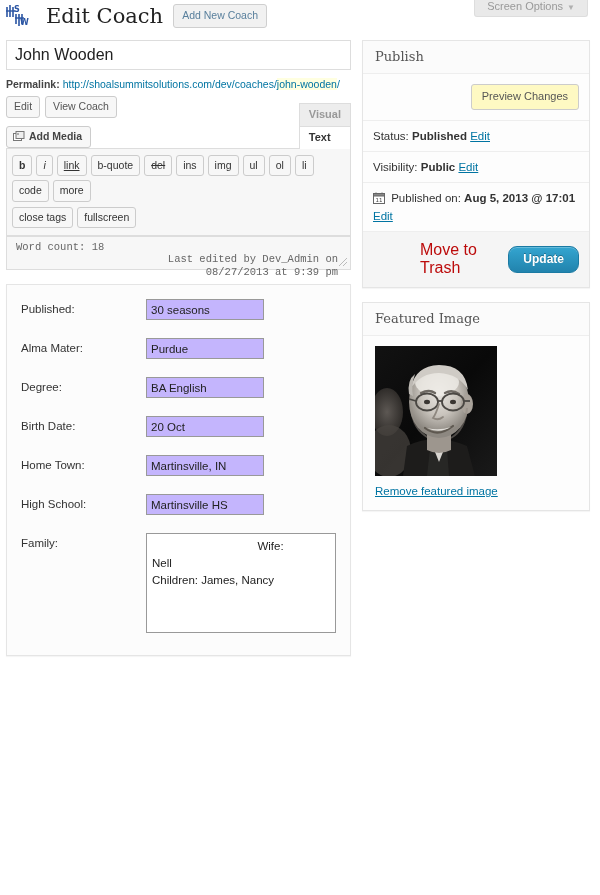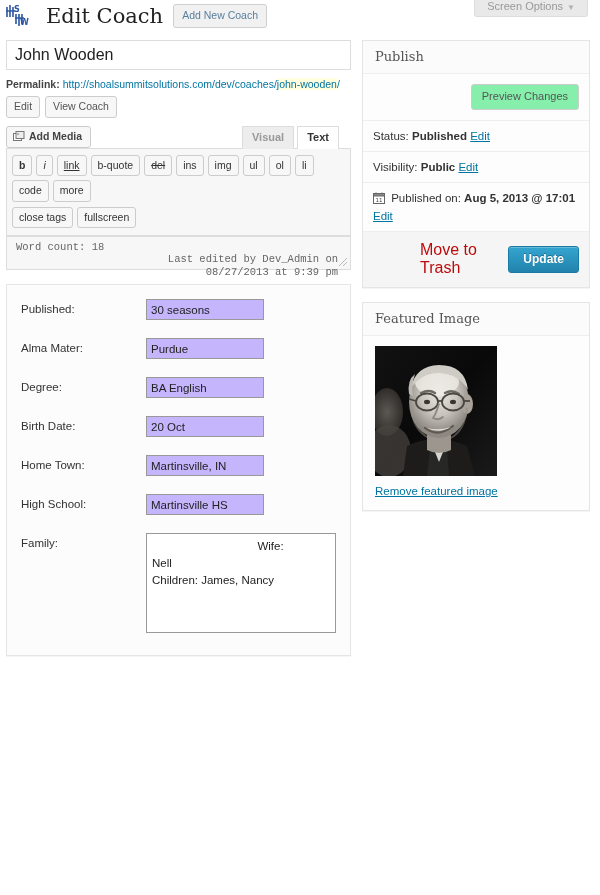--- a/index.html
+++ b/index.html
@@ -106,21 +106,21 @@
     display: inline-flex; align-items: center; gap: 4px;
     font-size: 10.5px; line-height: 1;
     padding: 4px 8px 5px 6px;
     background: #f7f7f7;
     border: 1px solid #ccc;
     border-radius: 3px;
     color: #444;
     cursor: pointer;
   }
   .media-icon { width: 12px; height: 11px; display: block; }
-  .editor-tabs { position: absolute; right: 12px; bottom: -1px; display: flex; }
+  .editor-tabs { position: absolute; right: 0; bottom: -1px; display: flex; flex-direction: column; }
   .ed-tab {
     font-size: 11px; line-height: 1;
     padding: 5px 9px 6px;
     border: 1px solid #ddd;
     background: #ededed;
     color: #999;
     margin-left: 3px;
     border-bottom: none;
     cursor: pointer;
   }
@@ -252,21 +252,21 @@
   .publish-inner { background: #fdfdfd; padding: 0; }
   .pub-row-top {
     padding: 10px 10px 10px 10px;
     text-align: right;
     border-bottom: 1px solid #eee;
   }
   .preview-btn {
     display: inline-block;
     font-size: 11px; line-height: 1;
     padding: 6px 10px 7px;
-    background: #86efac;
+    background: #fef9c3;
     border: 1px solid #ccc;
     border-radius: 3px;
     color: #555;
     cursor: pointer;
   }
   .pub-line {
     padding: 7px 10px;
     font-size: 11.5px;
     color: #333;
     border-bottom: 1px solid #eee;
@@ -283,21 +283,21 @@
   .trash-link {
     color: #bc0b0b; 
     font-size: 16px; cursor: pointer; padding-left: 47px;
   }
   .update-btn {
     font-size: 12px; font-weight: bold;
     color: #fff;
     padding: 6px 14px 7px;
     background: linear-gradient(to bottom, #34a5d0 0%, #2183ad 100%);
     border: 1px solid #1b7aa3;
-    border-radius: 3px;
+    border-radius: 9px;
     text-shadow: 0 -1px 0 rgba(0,0,0,.3);
     box-shadow: inset 0 1px 0 rgba(255,255,255,.25);
     cursor: pointer;
     line-height: 1;
   }
 
   
   .featured-inner { padding: 10px 12px 12px; background: #fdfdfd; }
   .featured-photo {
     width: 122px; height: 130px;

